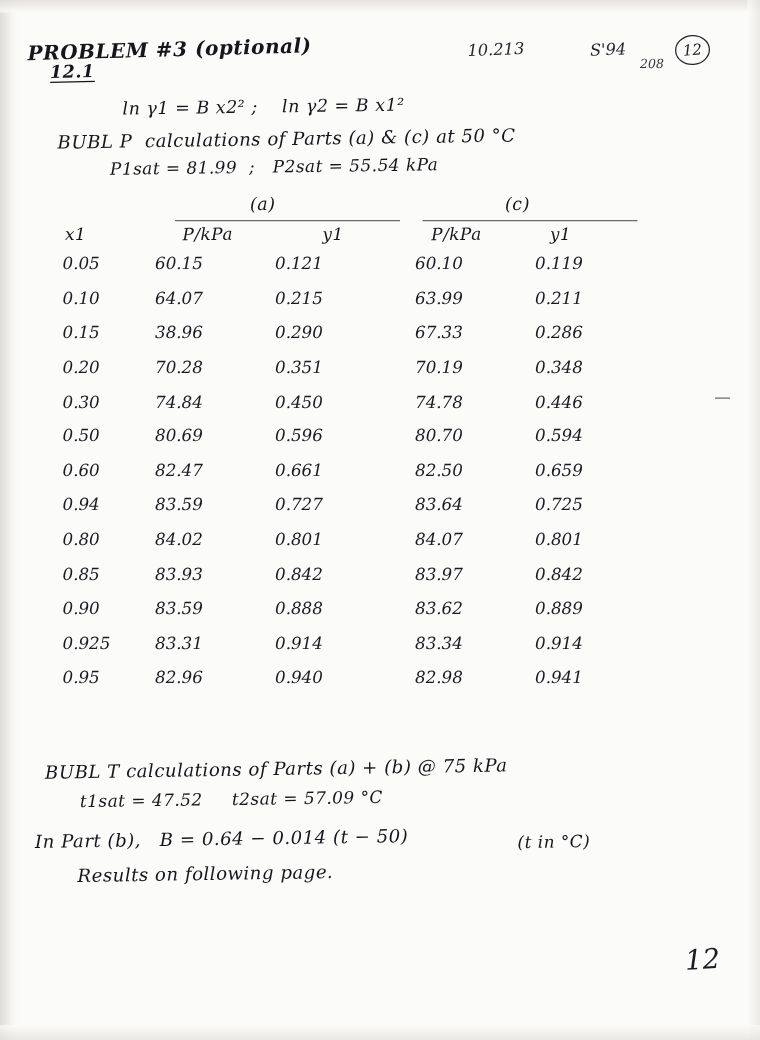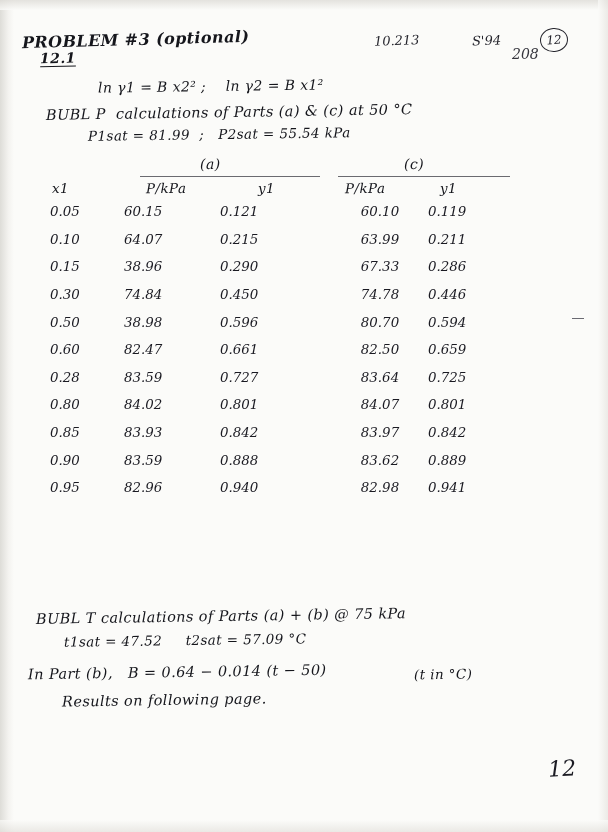--- a/index.html
+++ b/index.html
@@ -84,21 +84,21 @@
     border-radius: 50%;
     text-align: center;
     font-size: 12px;
     font-style: italic;
     line-height: 22px;
     color: #24242c;
     transform: rotate(-4deg);
   }
   .tiny-num {
     position: absolute;
-    font-size: 14px;
+    font-size: 10px;
     font-style: italic;
     color: #35353d;
   }
 
   .eqline { font-size: 14px; transform: rotate(-0.8deg); }
   .textline { font-size: 14.5px; transform: rotate(-0.9deg); }
   .subline { font-size: 13.5px; transform: rotate(-0.8deg); }
 
   .col-head {
     font-size: 13.5px;
@@ -126,21 +126,21 @@
   }
   table.data td {
     padding: 0;
     height: 27.6px;
     vertical-align: middle;
     white-space: pre;
   }
   td.c-x      { width: 74px; text-align: left;  padding-left: 2px; margin-left: 38px; }
   td.c-pa     { width: 96px; text-align: left;  padding-left: 10px; }
   td.c-ya     { width: 112px; text-align: left; padding-left: 12px; font-style: italic; }
-  td.c-pc     { width: 96px; text-align: center;  padding-left: 14px; }
+  td.c-pc     { width: 96px; text-align: left;  padding-left: 14px; }
   td.c-yc     { width: 90px; text-align: left;  padding-left: 14px; }
 
   .footer-page {
     position: absolute;
     font-size: 22px;
     font-style: italic;
     color: #1b1b23;
     transform: rotate(-3deg);
   }
   .dash {
@@ -206,42 +206,49 @@
         <td class="c-yc">0.211</td>
       </tr>
       <tr>
         <td class="c-x">0.15</td>
         <td class="c-pa">38.96</td>
         <td class="c-ya">0.290</td>
         <td class="c-pc">67.33</td>
         <td class="c-yc">0.286</td>
       </tr>
       <tr>
+        <td class="c-x">0.20</td>
+        <td class="c-pa">70.28</td>
+        <td class="c-ya">0.351</td>
+        <td class="c-pc">70.19</td>
+        <td class="c-yc">0.348</td>
+      </tr>
+      <tr>
         <td class="c-x">0.30</td>
         <td class="c-pa">74.84</td>
         <td class="c-ya">0.450</td>
         <td class="c-pc">74.78</td>
         <td class="c-yc">0.446</td>
       </tr>
       <tr>
         <td class="c-x">0.50</td>
-        <td class="c-pa">38.98</td>
+        <td class="c-pa">80.69</td>
         <td class="c-ya">0.596</td>
         <td class="c-pc">80.70</td>
         <td class="c-yc">0.594</td>
       </tr>
       <tr>
         <td class="c-x">0.60</td>
         <td class="c-pa">82.47</td>
         <td class="c-ya">0.661</td>
         <td class="c-pc">82.50</td>
         <td class="c-yc">0.659</td>
       </tr>
       <tr>
-        <td class="c-x">0.28</td>
+        <td class="c-x">0.94</td>
         <td class="c-pa">83.59</td>
         <td class="c-ya">0.727</td>
         <td class="c-pc">83.64</td>
         <td class="c-yc">0.725</td>
       </tr>
       <tr>
         <td class="c-x">0.80</td>
         <td class="c-pa">84.02</td>
         <td class="c-ya">0.801</td>
         <td class="c-pc">84.07</td>
@@ -255,20 +262,27 @@
         <td class="c-yc">0.842</td>
       </tr>
       <tr>
         <td class="c-x">0.90</td>
         <td class="c-pa">83.59</td>
         <td class="c-ya">0.888</td>
         <td class="c-pc">83.62</td>
         <td class="c-yc">0.889</td>
       </tr>
       <tr>
+        <td class="c-x">0.925</td>
+        <td class="c-pa">83.31</td>
+        <td class="c-ya">0.914</td>
+        <td class="c-pc">83.34</td>
+        <td class="c-yc">0.914</td>
+      </tr>
+      <tr>
         <td class="c-x">0.95</td>
         <td class="c-pa">82.96</td>
         <td class="c-ya">0.940</td>
         <td class="c-pc">82.98</td>
         <td class="c-yc">0.941</td>
       </tr>
     </tbody>
   </table>
 
   <div class="hw textline" style="left:36px; top:608px;">BUBL T calculations of Parts (a) + (b) @ 75 kPa</div>

